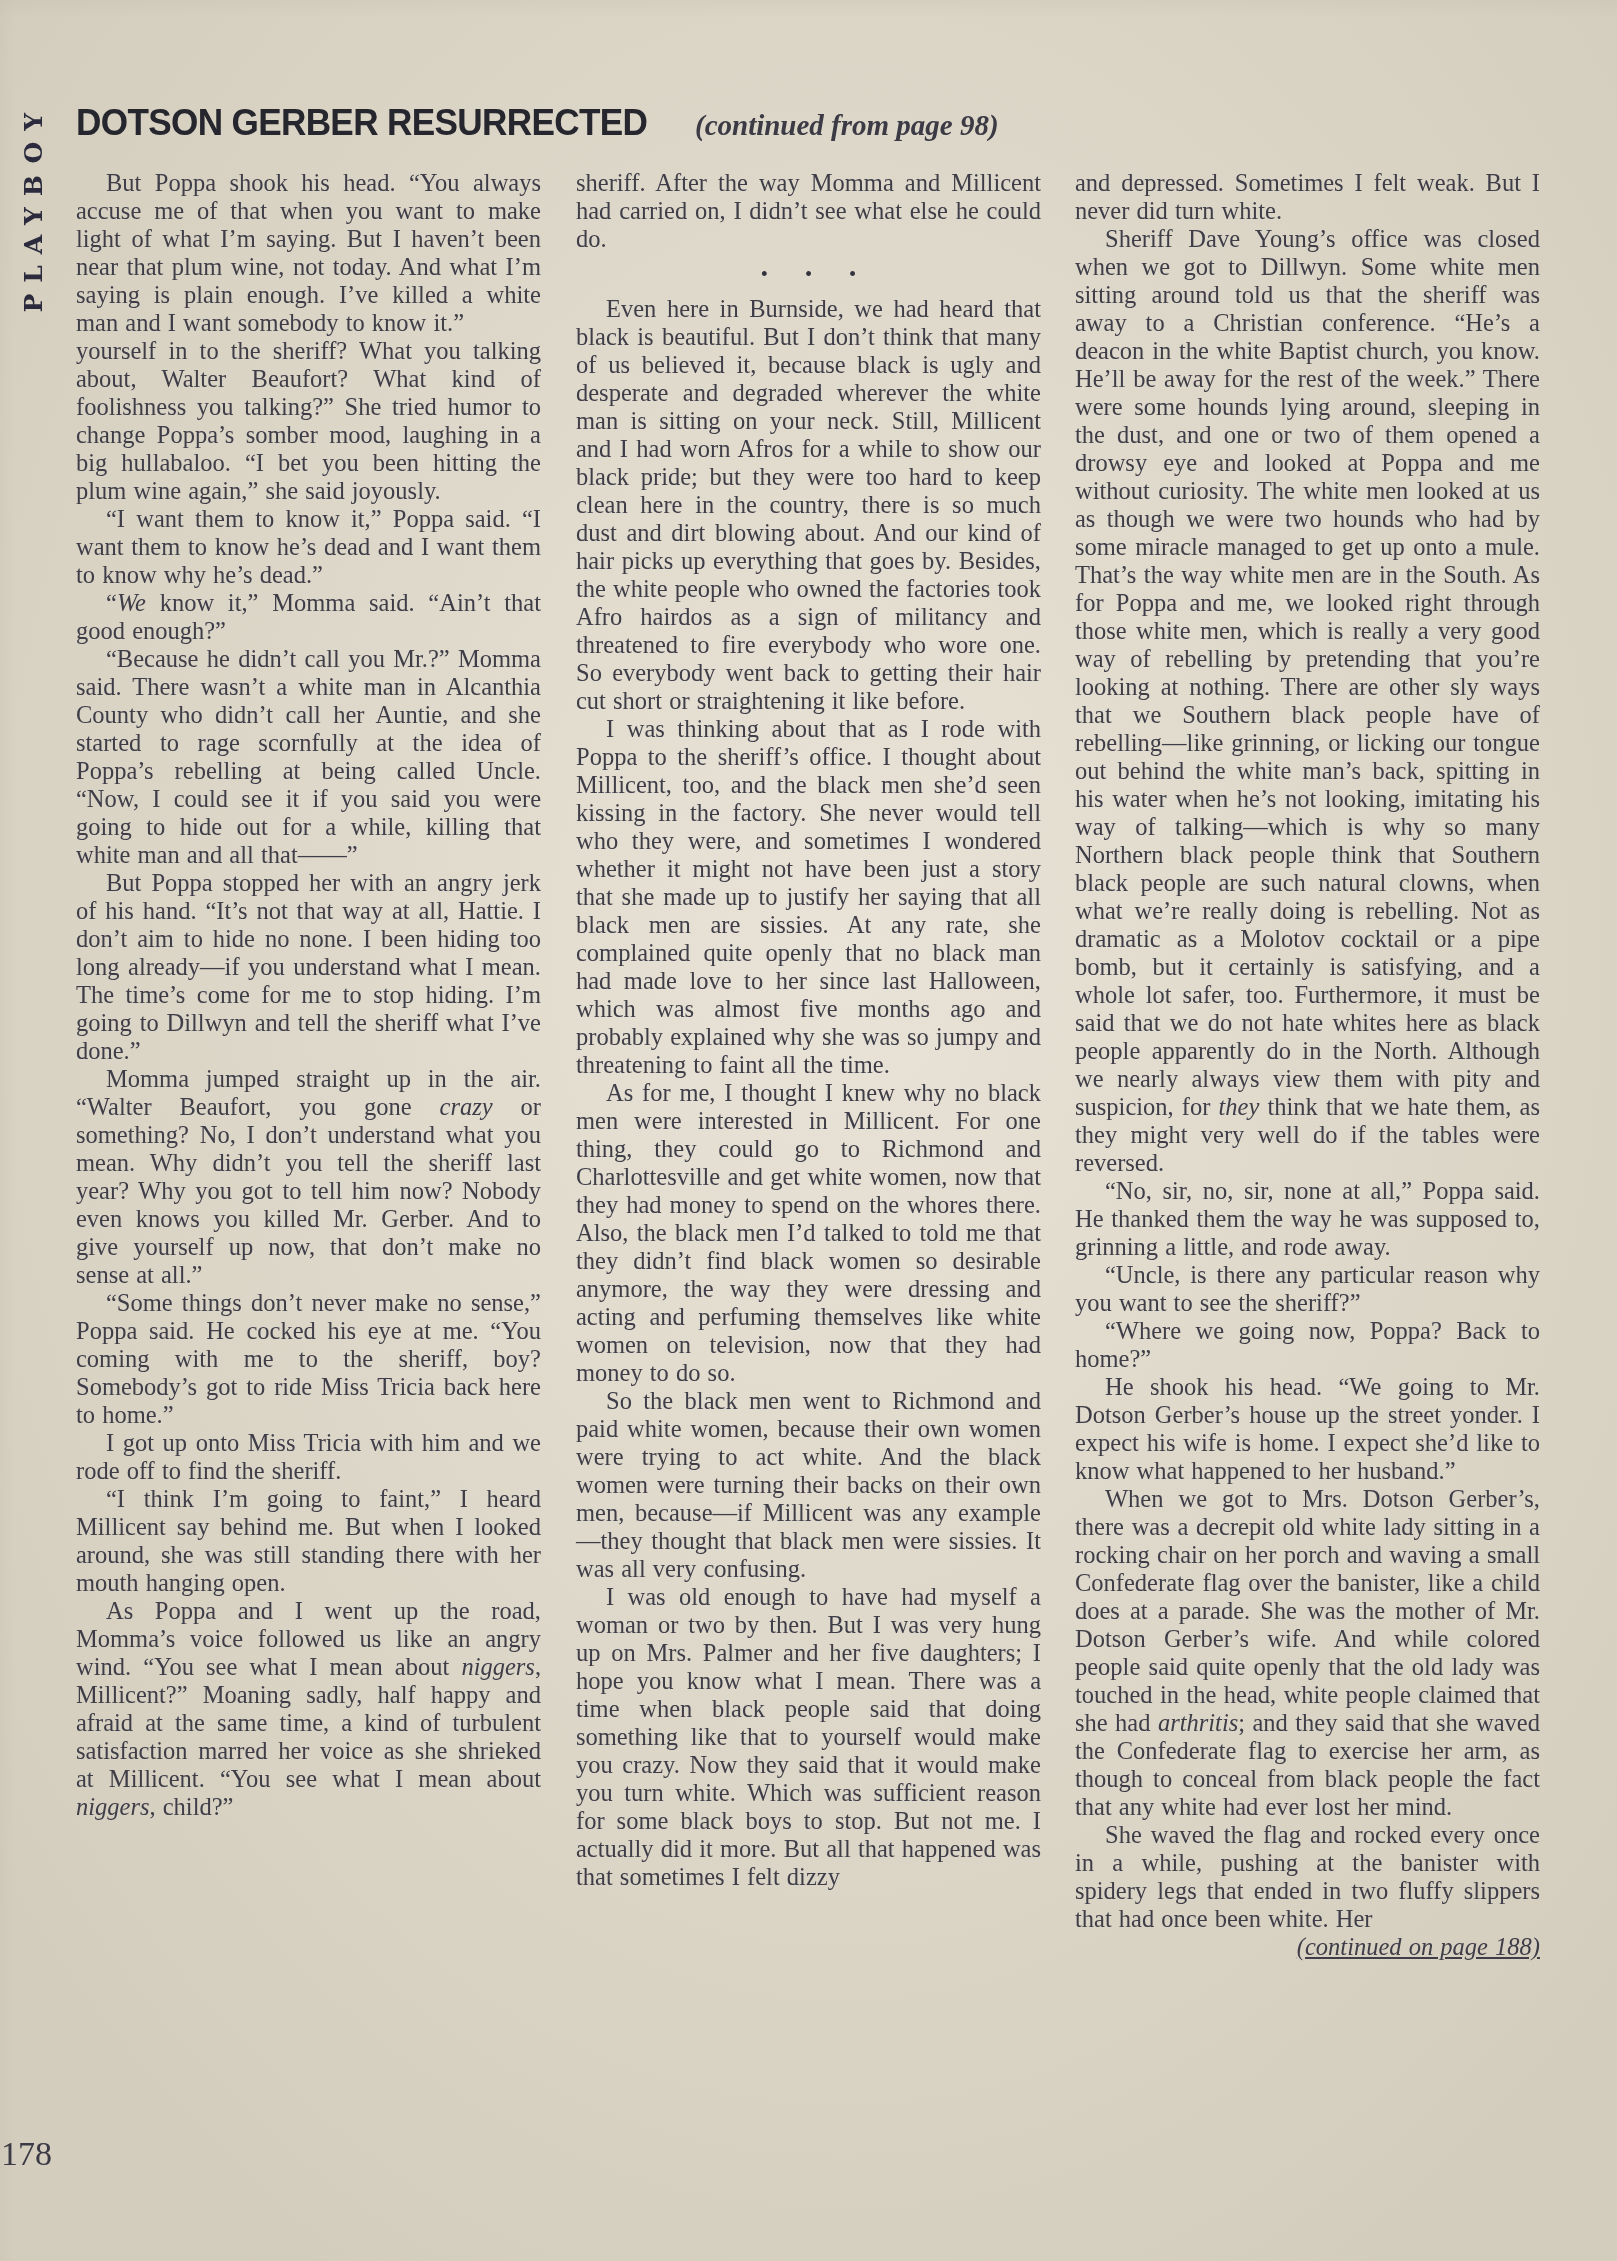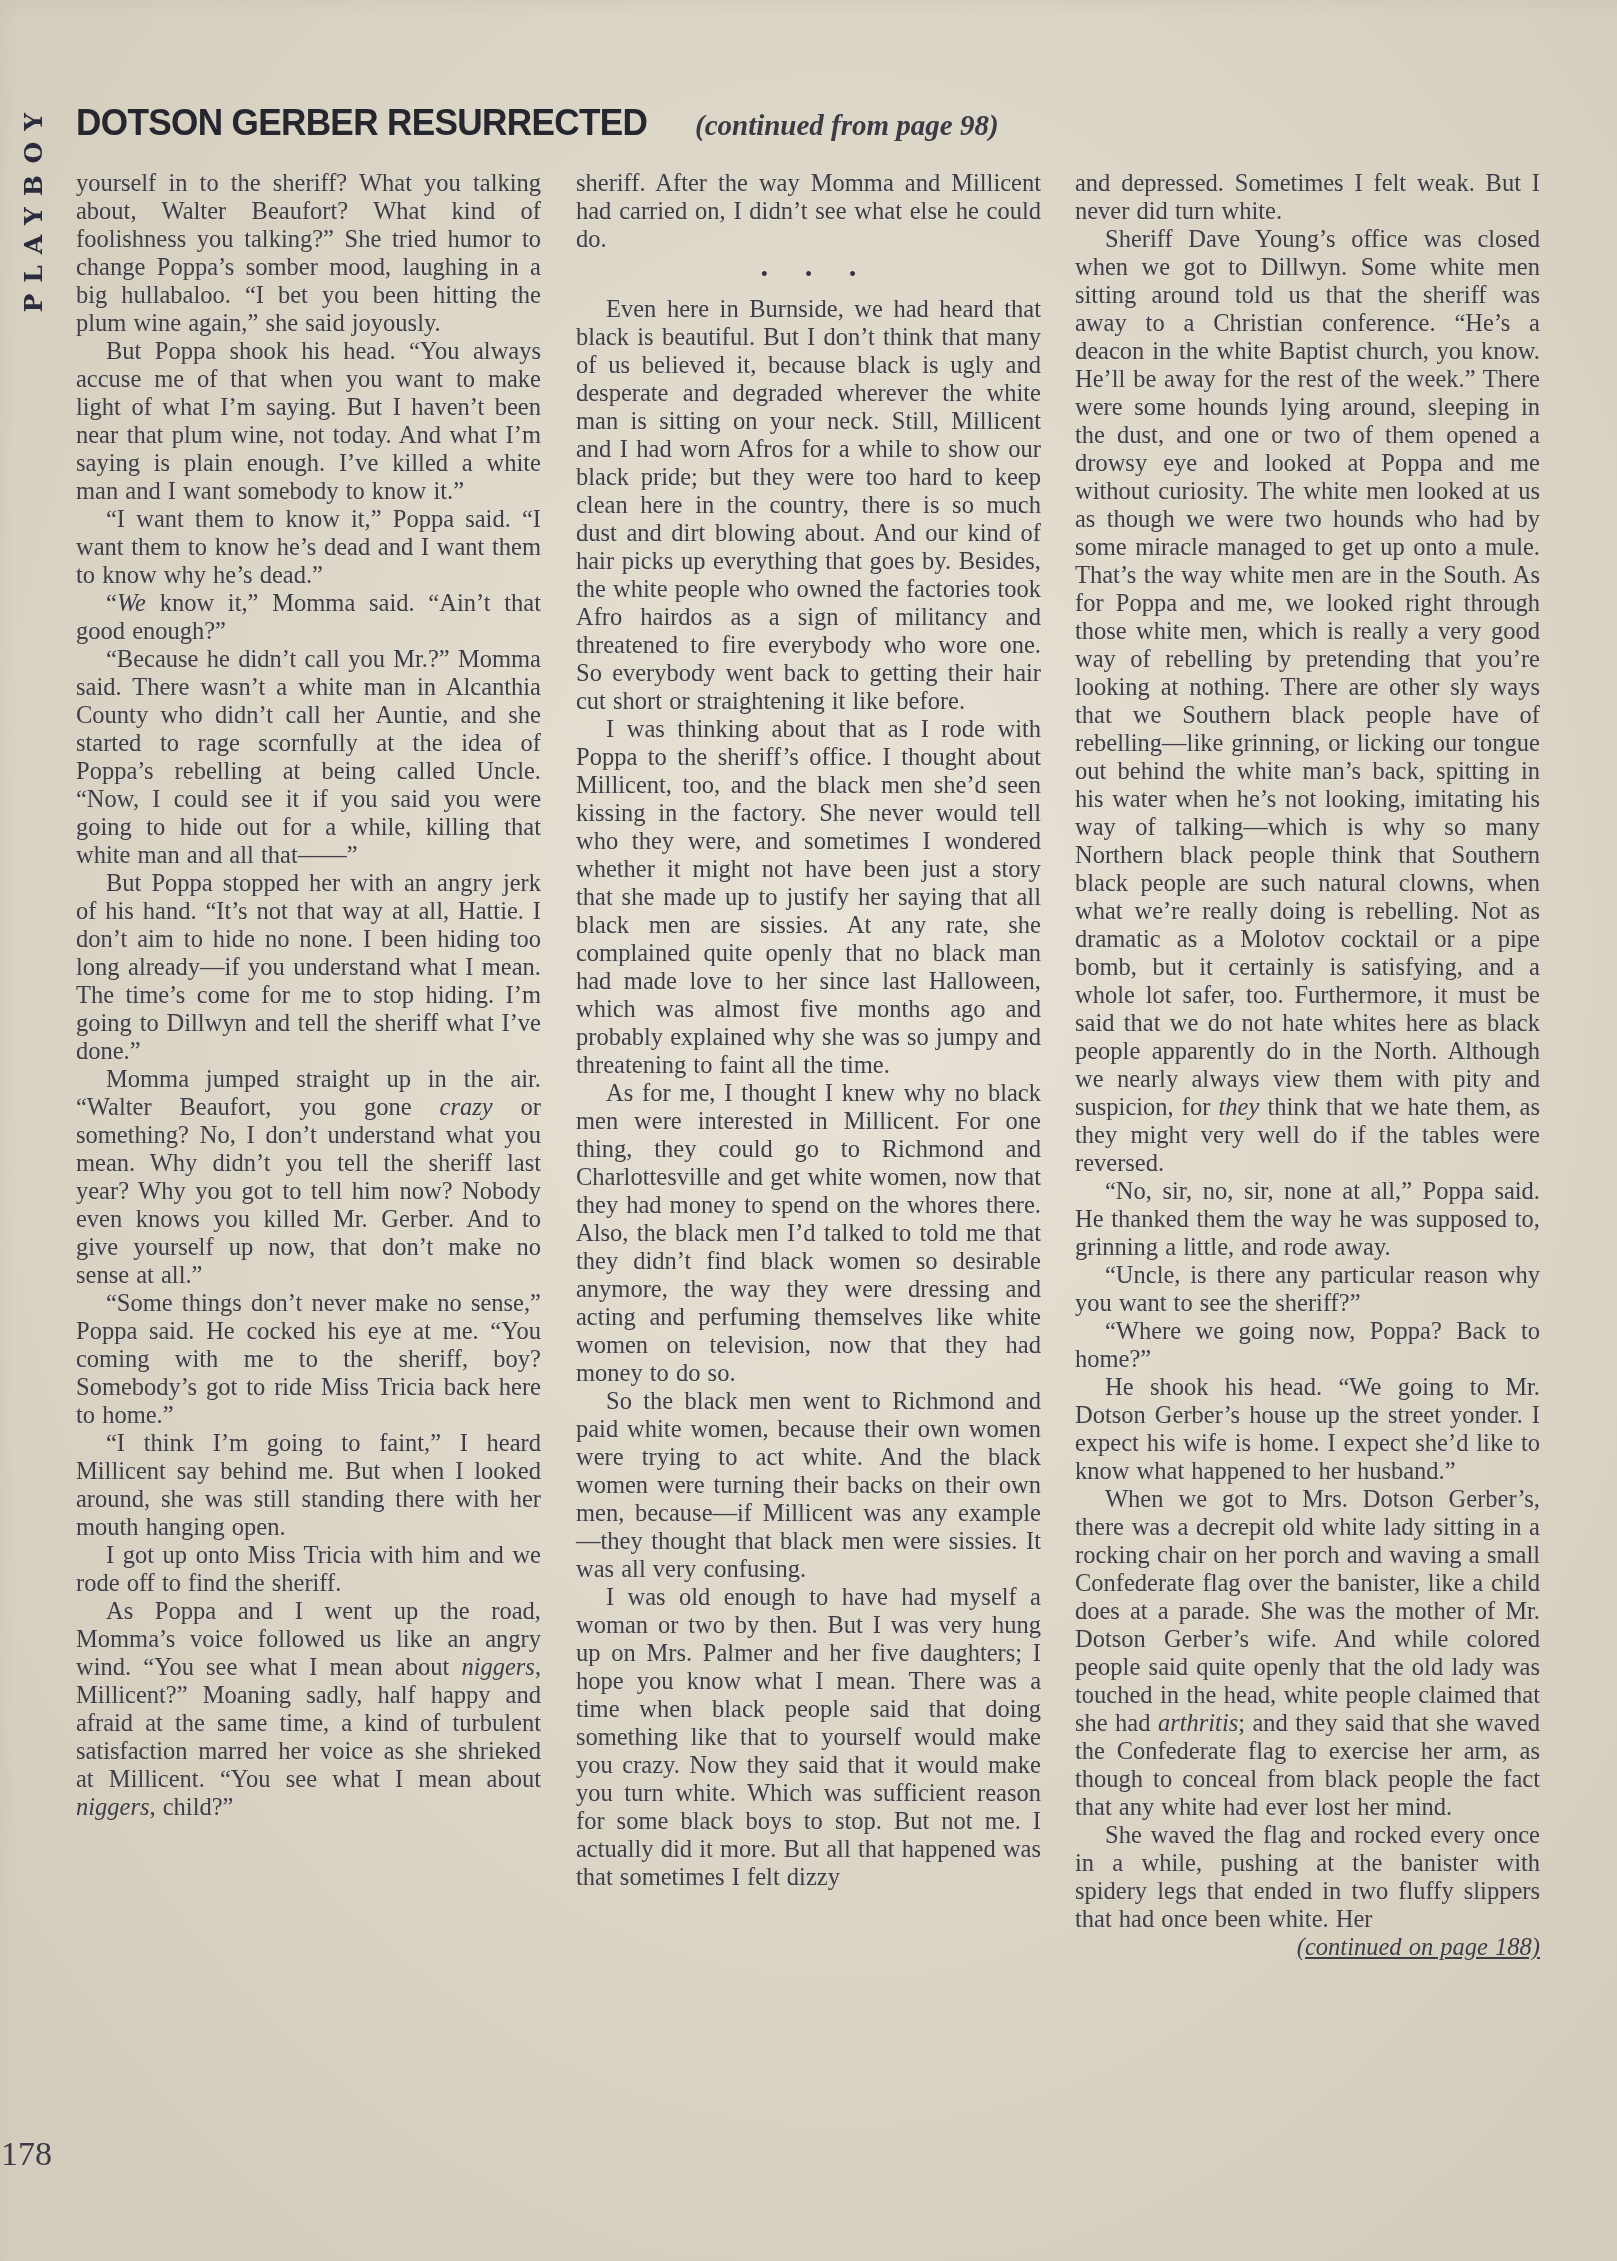--- a/index.html
+++ b/index.html
@@ -78,30 +78,30 @@
 <body>
 
 <div class="page">
   <div class="spine">PLAYBOY</div>
 
   <div class="header">
     <span class="title">DOTSON GERBER RESURRECTED</span><span class="contfrom">(continued from page 98)</span>
   </div>
 
   <div class="col col-1">
+      <p class="para indent"><span>But Poppa shook his head. “You always accuse me of that when you want to make light of what I’m saying. But I haven’t been near that plum wine, not today. And what I’m saying is plain enough. I’ve killed a white man and I want somebody to know it.”</span></p>
       <p class="para"><span>yourself in to the sheriff? What you talking about, Walter Beaufort? What kind of foolishness you talking?” She tried humor to change Poppa’s somber mood, laughing in a big hullabaloo. “I bet you been hitting the plum wine again,” she said joyously.</span></p>
-      <p class="para indent"><span>But Poppa shook his head. “You always accuse me of that when you want to make light of what I’m saying. But I haven’t been near that plum wine, not today. And what I’m saying is plain enough. I’ve killed a white man and I want somebody to know it.”</span></p>
       <p class="para indent"><span>“I want them to know it,” Poppa said. “I want them to know he’s dead and I want them to know why he’s dead.”</span></p>
       <p class="para indent"><span>“</span><i>We</i><span> know it,” Momma said. “Ain’t that good enough?”</span></p>
       <p class="para indent"><span>“Because he didn’t call you Mr.?” Momma said. There wasn’t a white man in Alcanthia County who didn’t call her Auntie, and she started to rage scornfully at the idea of Poppa’s rebelling at being called Uncle. “Now, I could see it if you said you were going to hide out for a while, killing that white man and all that——”</span></p>
       <p class="para indent"><span>But Poppa stopped her with an angry jerk of his hand. “It’s not that way at all, Hattie. I don’t aim to hide no none. I been hiding too long already—if you understand what I mean. The time’s come for me to stop hiding. I’m going to Dillwyn and tell the sheriff what I’ve done.”</span></p>
       <p class="para indent"><span>Momma jumped straight up in the air. “Walter Beaufort, you gone </span><i>crazy</i><span> or something? No, I don’t understand what you mean. Why didn’t you tell the sheriff last year? Why you got to tell him now? Nobody even knows you killed Mr. Gerber. And to give yourself up now, that don’t make no sense at all.”</span></p>
       <p class="para indent"><span>“Some things don’t never make no sense,” Poppa said. He cocked his eye at me. “You coming with me to the sheriff, boy? Somebody’s got to ride Miss Tricia back here to home.”</span></p>
+      <p class="para indent"><span>I got up onto Miss Tricia with him and we rode off to find the sheriff.</span></p>
       <p class="para indent"><span>“I think I’m going to faint,” I heard Millicent say behind me. But when I looked around, she was still standing there with her mouth hanging open.</span></p>
-      <p class="para indent"><span>I got up onto Miss Tricia with him and we rode off to find the sheriff.</span></p>
       <p class="para indent"><span>As Poppa and I went up the road, Momma’s voice followed us like an angry wind. “You see what I mean about </span><i>niggers</i><span>, Millicent?” Moaning sadly, half happy and afraid at the same time, a kind of turbulent satisfaction marred her voice as she shrieked at Millicent. “You see what I mean about </span><i>niggers</i><span>, child?”</span></p>
     </div>
   <div class="col col-2">
       <p class="para"><span>sheriff. After the way Momma and Millicent had carried on, I didn’t see what else he could do.</span></p>
       <div class="sep">•••</div>
       <p class="para indent"><span>Even here in Burnside, we had heard that black is beautiful. But I don’t think that many of us believed it, because black is ugly and desperate and degraded wherever the white man is sitting on your neck. Still, Millicent and I had worn Afros for a while to show our black pride; but they were too hard to keep clean here in the country, there is so much dust and dirt blowing about. And our kind of hair picks up everything that goes by. Besides, the white people who owned the factories took Afro hairdos as a sign of militancy and threatened to fire everybody who wore one. So everybody went back to getting their hair cut short or straightening it like before.</span></p>
       <p class="para indent"><span>I was thinking about that as I rode with Poppa to the sheriff’s office. I thought about Millicent, too, and the black men she’d seen kissing in the factory. She never would tell who they were, and sometimes I wondered whether it might not have been just a story that she made up to justify her saying that all black men are sissies. At any rate, she complained quite openly that no black man had made love to her since last Halloween, which was almost five months ago and probably explained why she was so jumpy and threatening to faint all the time.</span></p>
       <p class="para indent"><span>As for me, I thought I knew why no black men were interested in Millicent. For one thing, they could go to Richmond and Charlottesville and get white women, now that they had money to spend on the whores there. Also, the black men I’d talked to told me that they didn’t find black women so desirable anymore, the way they were dressing and acting and perfuming themselves like white women on television, now that they had money to do so.</span></p>
       <p class="para indent"><span>So the black men went to Richmond and paid white women, because their own women were trying to act white. And the black women were turning their backs on their own men, because—if Millicent was any example—they thought that black men were sissies. It was all very confusing.</span></p>
       <p class="para indent"><span>I was old enough to have had myself a woman or two by then. But I was very hung up on Mrs. Palmer and her five daughters; I hope you know what I mean. There was a time when black people said that doing something like that to yourself would make you crazy. Now they said that it would make you turn white. Which was sufficient reason for some black boys to stop. But not me. I actually did it more. But all that happened was that sometimes I felt dizzy</span></p>

